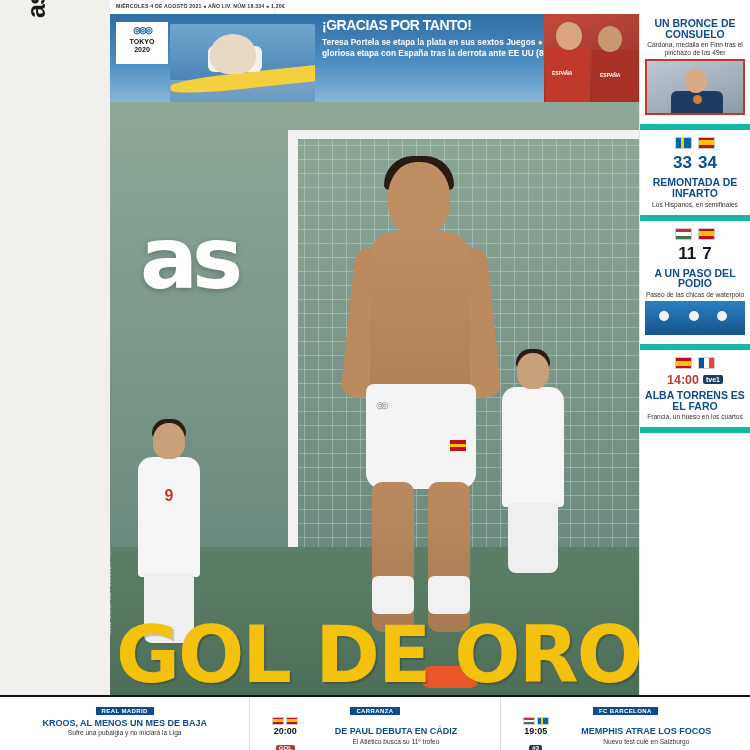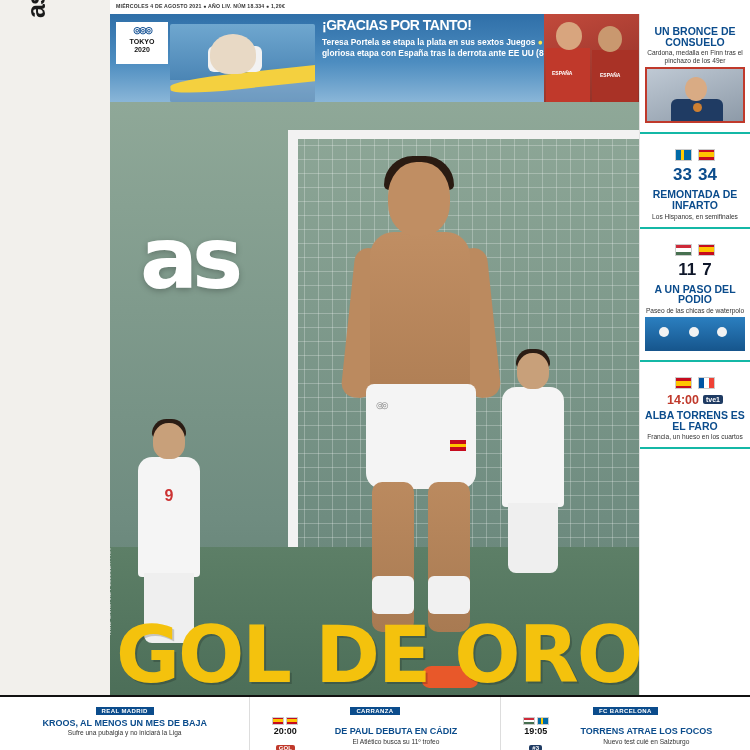--- a/index.html
+++ b/index.html
@@ -403,21 +403,21 @@
 
   
   .rail {
     position: absolute;
     right: 0; top: 14px;
     width: 110px;
     height: 683px;
     background: #ffffff;
     border-left: 1px solid #e4e4e4;
   }
-  .rail-item { padding: 4px 5px 6px; border-bottom: 2px solid #14b8a6; margin-top: 8px; }
+  .rail-item { padding: 4px 5px 6px; border-bottom: 6px solid #14b8a6; }
   .rail-title {
     font-size: 10.5px;
     font-weight: bold;
     color: #0b4c8c;
     line-height: 1.02;
     text-align: center;
     margin-bottom: 2px;
   }
   .rail-sub {
     font-size: 6.6px;
@@ -747,20 +747,20 @@
       <div class="bcell with-time" style="padding:0;border:none;">
         <div class="timebox">
           <div class="flags">
             <div class="mf f-hu"></div>
             <div class="mf f-se"></div>
           </div>
           <div class="t">19:05</div>
           <div class="ch blue">#3</div>
         </div>
         <div class="btext">
-          <div class="bhead">TORRENS ATRAE LOS FOCOS</div>
+          <div class="bhead">MEMPHIS ATRAE LOS FOCOS</div>
           <div class="bsub">Nuevo test culé en Salzburgo</div>
         </div>
       </div>
     </div>
 
   </div>
 </div>
 
 </body></html>

